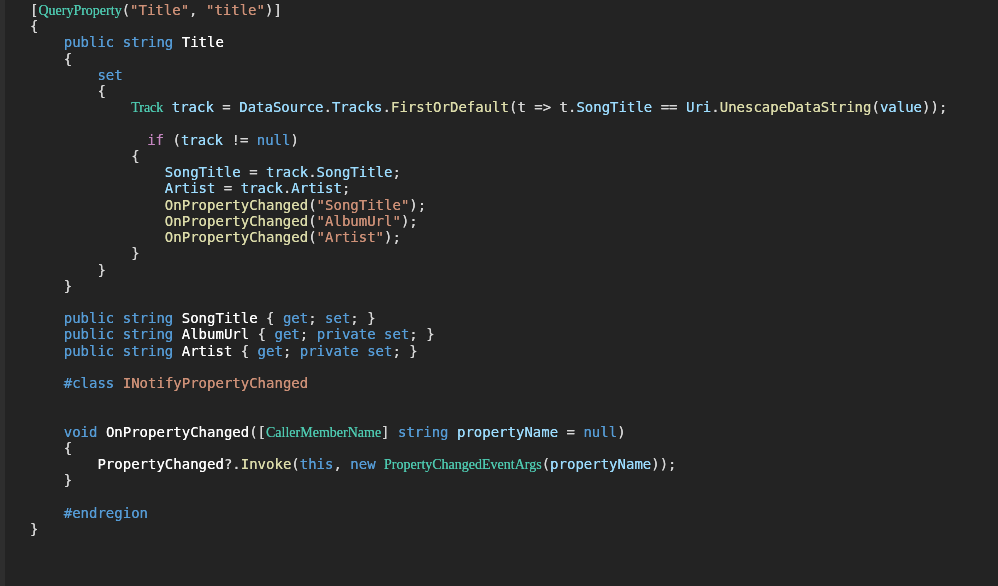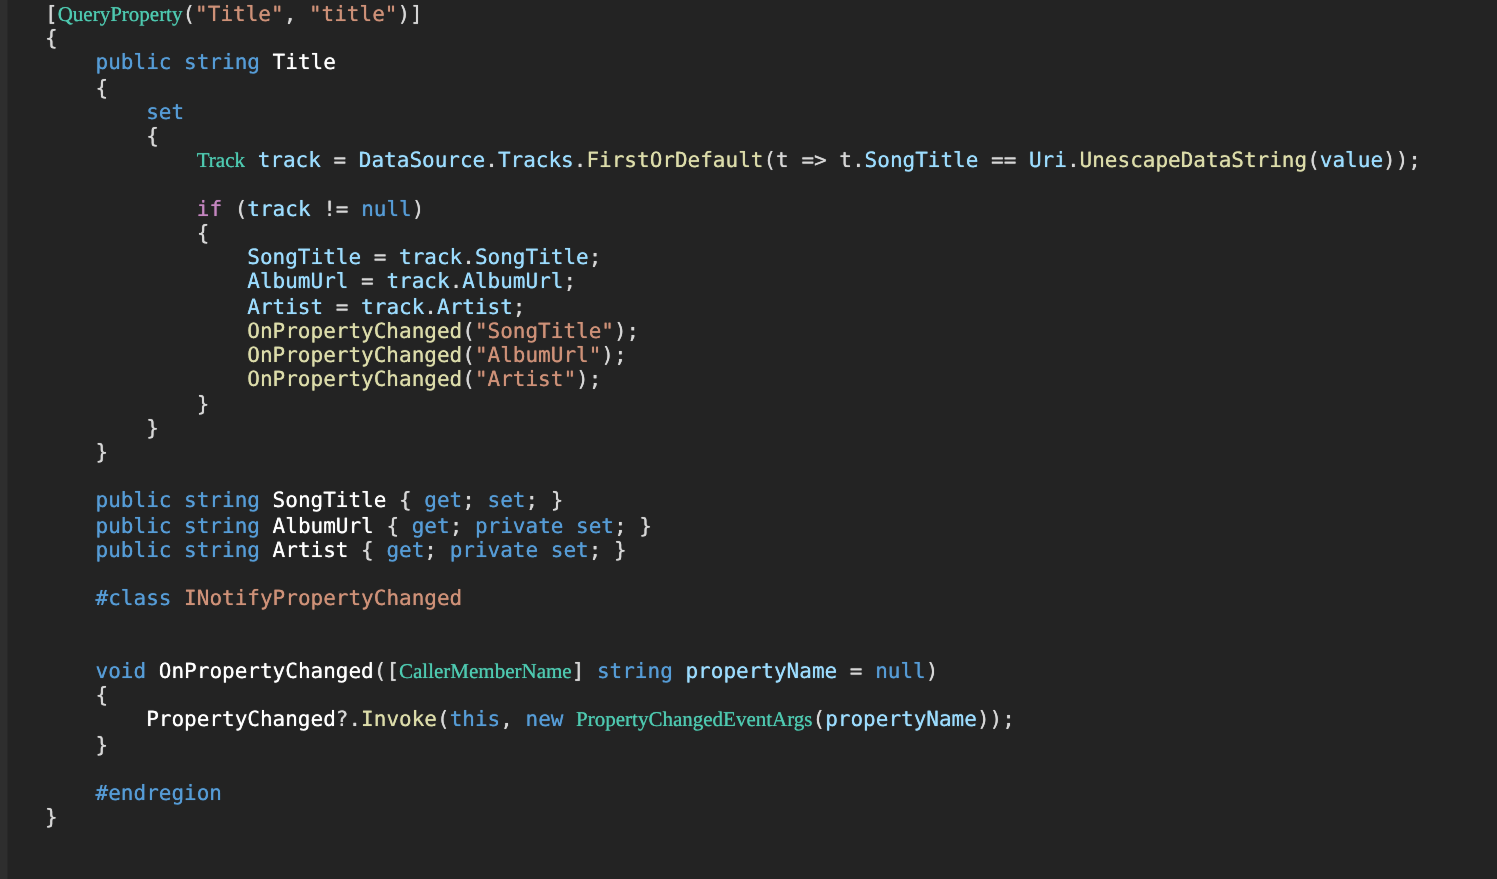--- a/index.html
+++ b/index.html
@@ -30,21 +30,21 @@
     width: 968px;
   }
   .line {
     height: 16.22px;
     line-height: 16.22px;
     white-space: pre;
   }
   .line span { text-shadow: 0 0 0.5px currentColor; }
   .tok-text        { color: var(--text, #d6d6d6); }
   .tok-keyword     { color: var(--keyword, #569cd6); }
-  .tok-control     { color: var(--control, #c586c0); }
+  .tok-control     { color: var(--control, #c586c0); margin-left: 16px; }
   .tok-type        { color: var(--type, #4ec9b0); font-family: Liberation Serif, serif; }
   .tok-method      { color: var(--method, #dcdcaa); }
   .tok-variable    { color: var(--variable, #9cdcfe); }
   .tok-string      { color: var(--string, #ce9178); }
   .tok-declaration { color: var(--declaration, #ffffff); font-weight: normal; }
 </style>
 </head>
 <body>
 
 <div class="editor">
@@ -54,21 +54,20 @@
       <div class="line"><span class="tok-text">{</span></div>
       <div class="line"><span class="tok-text">    </span><span class="tok-keyword">public string</span><span class="tok-text"> </span><span class="tok-declaration">Title</span></div>
       <div class="line"><span class="tok-text">    {</span></div>
       <div class="line"><span class="tok-text">        </span><span class="tok-keyword">set</span></div>
       <div class="line"><span class="tok-text">        {</span></div>
       <div class="line"><span class="tok-text">            </span><span class="tok-type">Track</span><span class="tok-text"> </span><span class="tok-variable">track</span><span class="tok-text"> = </span><span class="tok-variable">DataSource</span><span class="tok-text">.</span><span class="tok-variable">Tracks</span><span class="tok-text">.</span><span class="tok-method">FirstOrDefault</span><span class="tok-text">(t =&gt; t.</span><span class="tok-variable">SongTitle</span><span class="tok-text"> == </span><span class="tok-variable">Uri</span><span class="tok-text">.</span><span class="tok-method">UnescapeDataString</span><span class="tok-text">(</span><span class="tok-variable">value</span><span class="tok-text">));</span></div>
       <div class="line">&nbsp;</div>
       <div class="line"><span class="tok-text">            </span><span class="tok-control">if</span><span class="tok-text"> (</span><span class="tok-variable">track</span><span class="tok-text"> != </span><span class="tok-keyword">null</span><span class="tok-text">)</span></div>
       <div class="line"><span class="tok-text">            {</span></div>
       <div class="line"><span class="tok-text">                </span><span class="tok-variable">SongTitle</span><span class="tok-text"> = </span><span class="tok-variable">track</span><span class="tok-text">.</span><span class="tok-variable">SongTitle</span><span class="tok-text">;</span></div>
-      <div class="line"><span class="tok-text">                </span><span class="tok-variable">AlbumUrl</span><span class="tok-text"> = </span><span class="tok-variable">track</span><span class="tok-text">.</span><span class="tok-variable">AlbumUrl</span><span class="tok-text">;</span></div>
       <div class="line"><span class="tok-text">                </span><span class="tok-variable">Artist</span><span class="tok-text"> = </span><span class="tok-variable">track</span><span class="tok-text">.</span><span class="tok-variable">Artist</span><span class="tok-text">;</span></div>
       <div class="line"><span class="tok-text">                </span><span class="tok-method">OnPropertyChanged</span><span class="tok-text">(</span><span class="tok-string">"SongTitle"</span><span class="tok-text">);</span></div>
       <div class="line"><span class="tok-text">                </span><span class="tok-method">OnPropertyChanged</span><span class="tok-text">(</span><span class="tok-string">"AlbumUrl"</span><span class="tok-text">);</span></div>
       <div class="line"><span class="tok-text">                </span><span class="tok-method">OnPropertyChanged</span><span class="tok-text">(</span><span class="tok-string">"Artist"</span><span class="tok-text">);</span></div>
       <div class="line"><span class="tok-text">            }</span></div>
       <div class="line"><span class="tok-text">        }</span></div>
       <div class="line"><span class="tok-text">    }</span></div>
       <div class="line">&nbsp;</div>
       <div class="line"><span class="tok-text">    </span><span class="tok-keyword">public string</span><span class="tok-text"> </span><span class="tok-declaration">SongTitle</span><span class="tok-text"> { </span><span class="tok-keyword">get</span><span class="tok-text">; </span><span class="tok-keyword">set</span><span class="tok-text">; }</span></div>
       <div class="line"><span class="tok-text">    </span><span class="tok-keyword">public string</span><span class="tok-text"> </span><span class="tok-declaration">AlbumUrl</span><span class="tok-text"> { </span><span class="tok-keyword">get</span><span class="tok-text">; </span><span class="tok-keyword">private set</span><span class="tok-text">; }</span></div>

